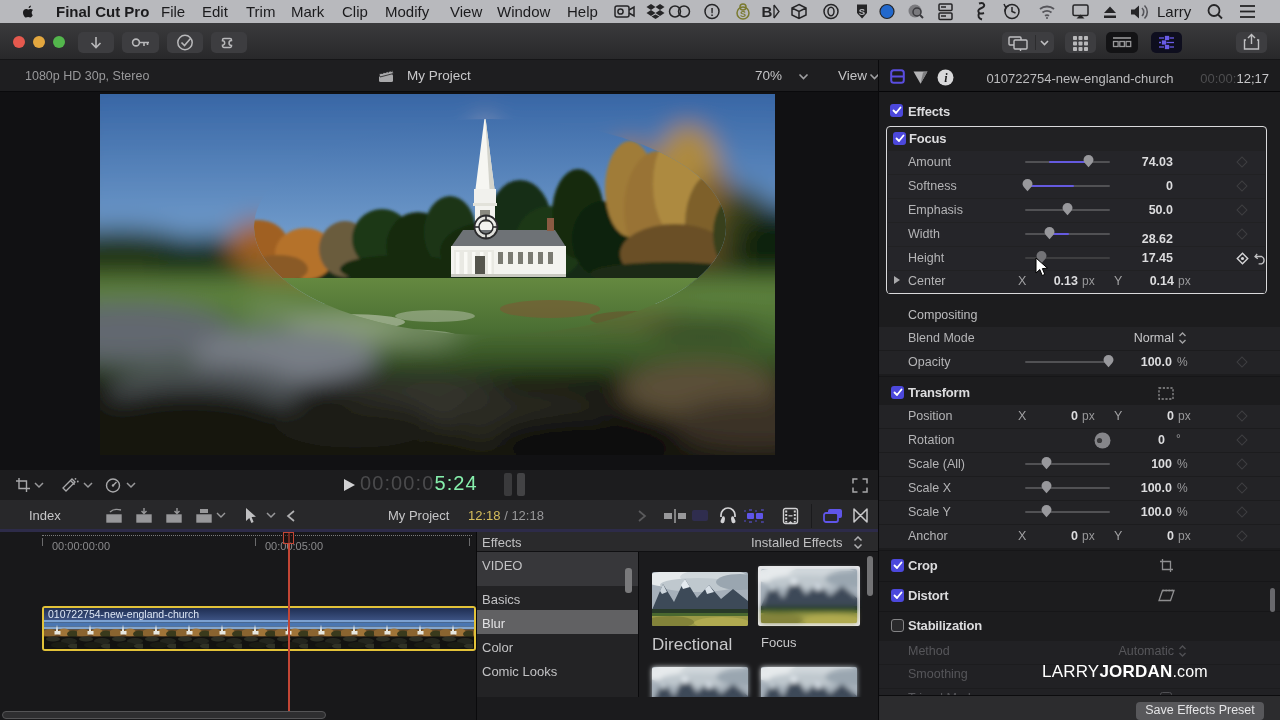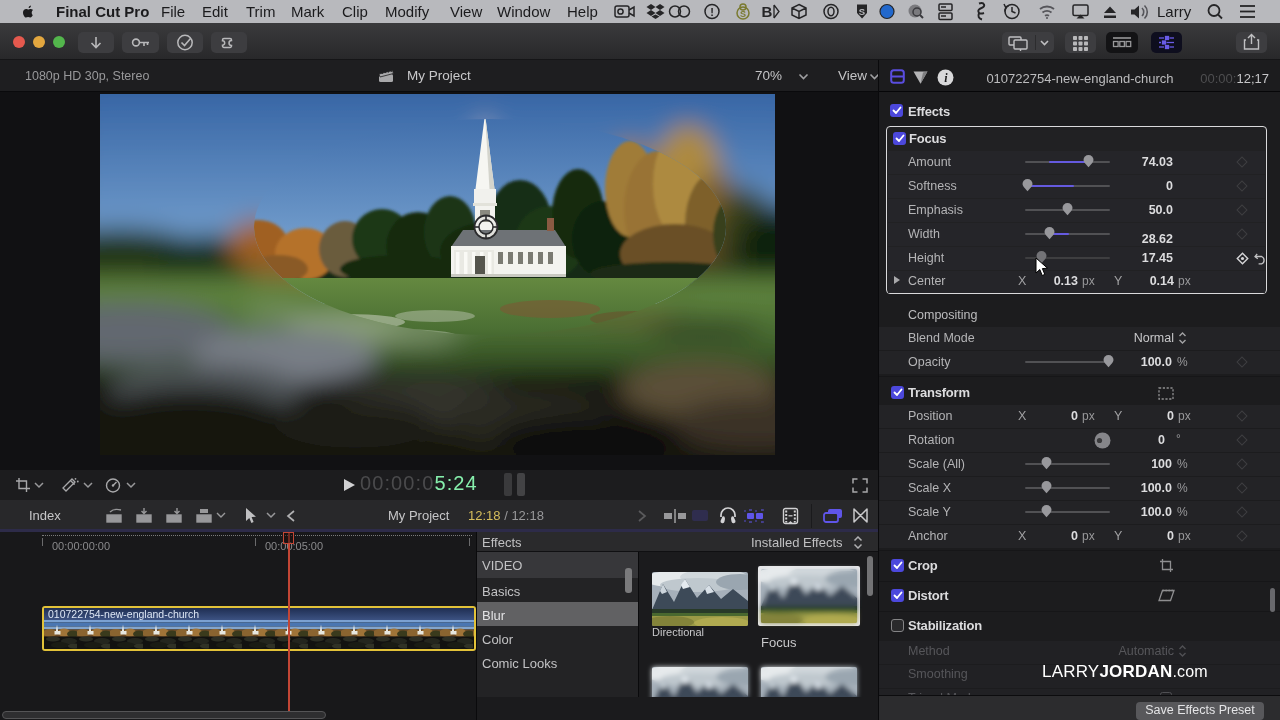--- a/index.html
+++ b/index.html
@@ -498,21 +498,21 @@
 
 <div class="a" id="fx">
   <div class="a" style="left:0;top:0;width:402px;height:20px;background:#2a2a2c;border-bottom:1px solid #101012">
     <span class="a" style="left:5px;top:3px;color:#c0c0c2;font-size:13px">Effects</span>
     <span class="a" style="left:274px;top:3px;color:#c0c0c2;font-size:13px">Installed Effects</span>
     <svg class="a" style="left:376px;top:4px" width="10" height="13" viewBox="0 0 10 13">
         <path d="M1.5 4.5 L5 1 L8.5 4.5 M1.5 8.5 L5 12 L8.5 8.5" fill="none" stroke="#b0b0b2" stroke-width="1.5"></path>
       </svg>
   </div>
   <div class="a" id="fxlist" style="left:0;top:20px;width:161px;height:145px;background:#232325;font-size:13px;color:#c2c2c4">
-    <div style="height:26px;background:#37373a;padding:6px 0 0 5px">VIDEO</div>
+    <div style="height:34px;background:#37373a;padding:6px 0 0 5px">VIDEO</div>
     <div style="height:24px;padding:6px 0 0 5px">Basics</div>
     <div style="height:24px;background:#616163;padding:6px 0 0 5px;color:#e2e2e4">Blur</div>
     <div style="height:24px;padding:6px 0 0 5px">Color</div>
     <div style="height:24px;padding:6px 0 0 5px">Comic Looks</div>
   </div>
   <div class="a" style="left:161px;top:20px;width:1px;height:145px;background:#0a0a0c"></div>
   <div class="a" style="left:148px;top:36px;width:7px;height:25px;background:#7a7a7c;border-radius:3px"></div>
   <div class="a" style="left:390px;top:24px;width:6px;height:40px;background:#737375;border-radius:3px"></div>
   <svg class="a" style="left:162px;top:20px" width="240px" height="145px" viewBox="0 0 240 145">
     <defs>
@@ -547,21 +547,21 @@
       </g>
     <g transform="translate(13,115)">
         <use href="#mtn"></use>
         <use href="#mtn" filter="url(#thblur)"></use>
       </g>
     <g transform="translate(122,115)">
         <use href="#mtn"></use>
         <use href="#mtn" filter="url(#thblur)"></use>
       </g>
   </svg>
-  <span class="a" style="left:175px;top:94px;color:#c8c8ca;font-size:11px">Directional</span>
+  <span class="a" style="left:175px;top:103px;color:#c8c8ca;font-size:17px">Directional</span>
   <span class="a" style="left:284px;top:103px;color:#c8c8ca;font-size:13px">Focus</span>
 
 </div>
 
 <div class="a" id="insp">
 
   <svg class="a" style="left:11px;top:9px" width="15" height="15" viewBox="0 0 15 15">
       <rect x="1.2" y="1.2" width="12.6" height="12.6" rx="2.5" fill="none" stroke="#5a4de0" stroke-width="2"></rect>
       <line x1="1.5" y1="7.5" x2="13.5" y2="7.5" stroke="#5a4de0" stroke-width="2"></line>
     </svg>

